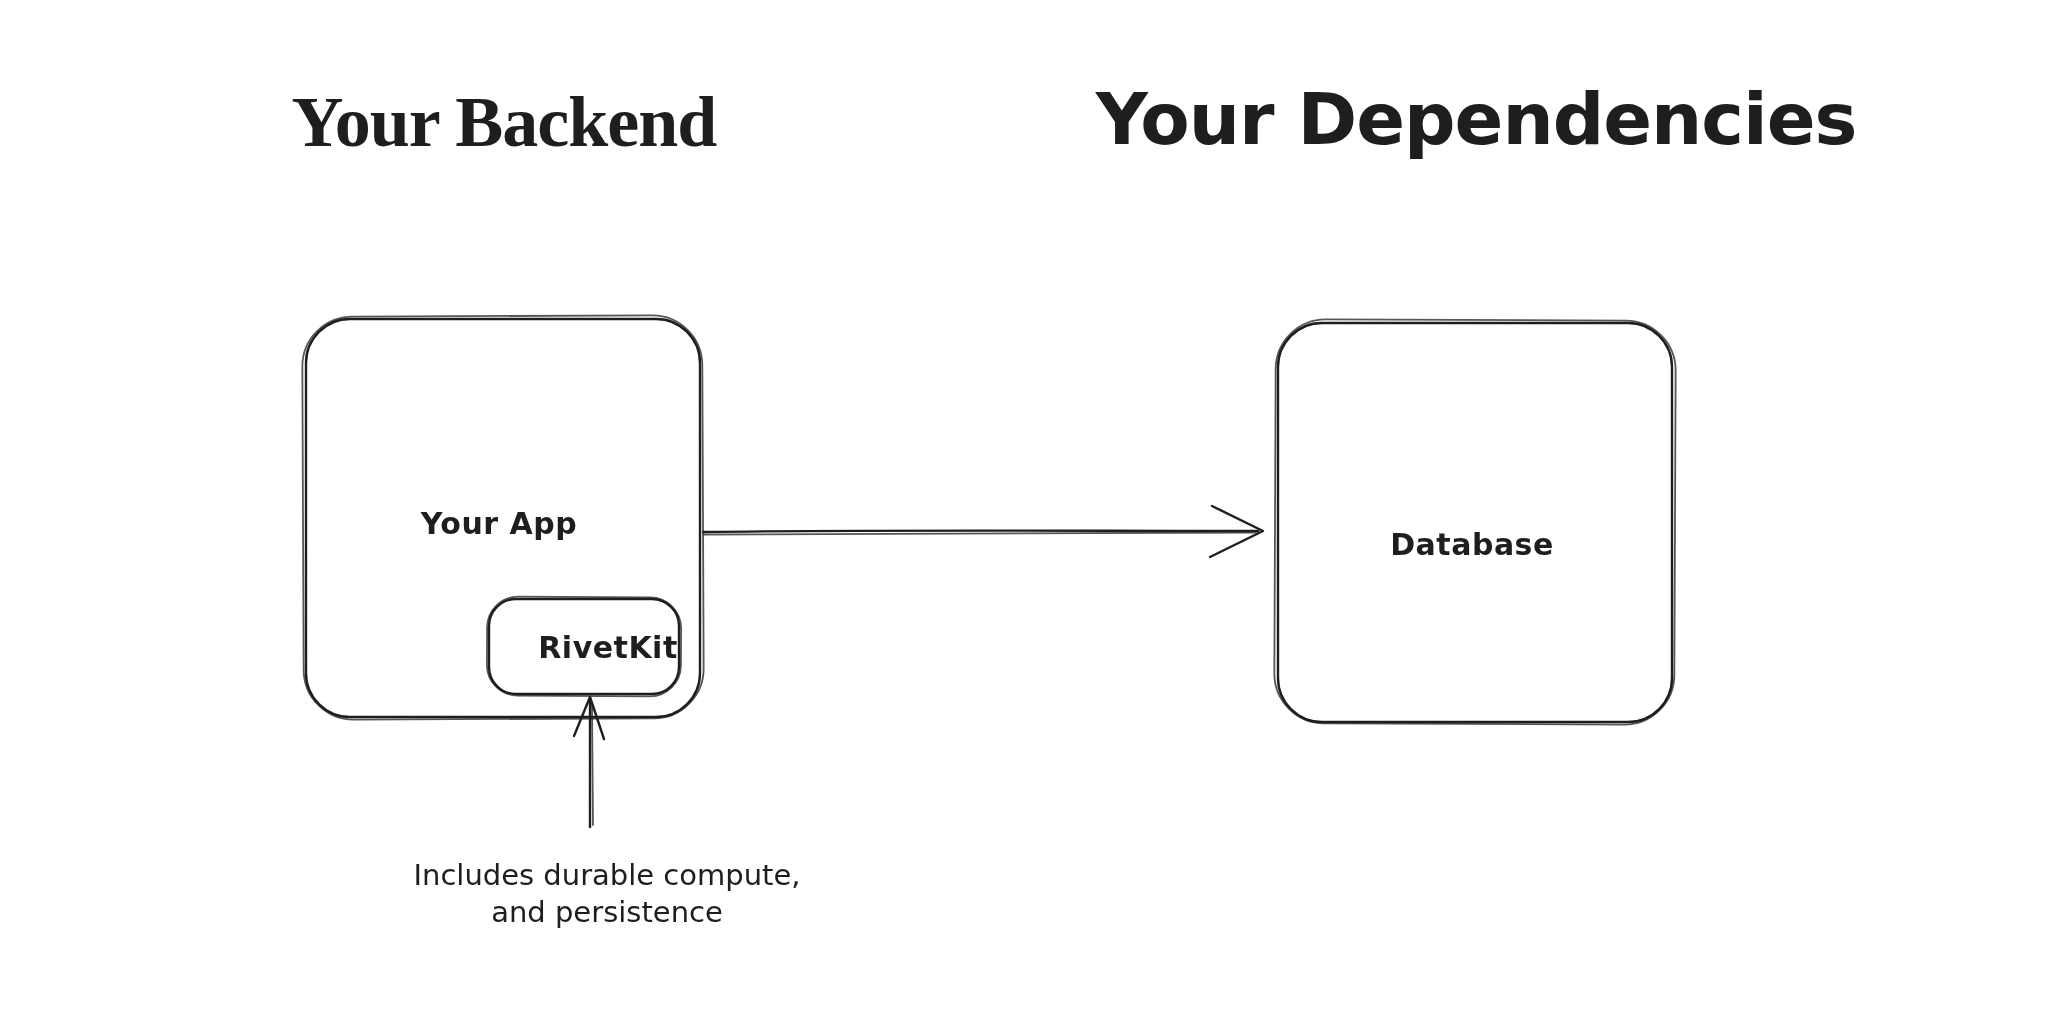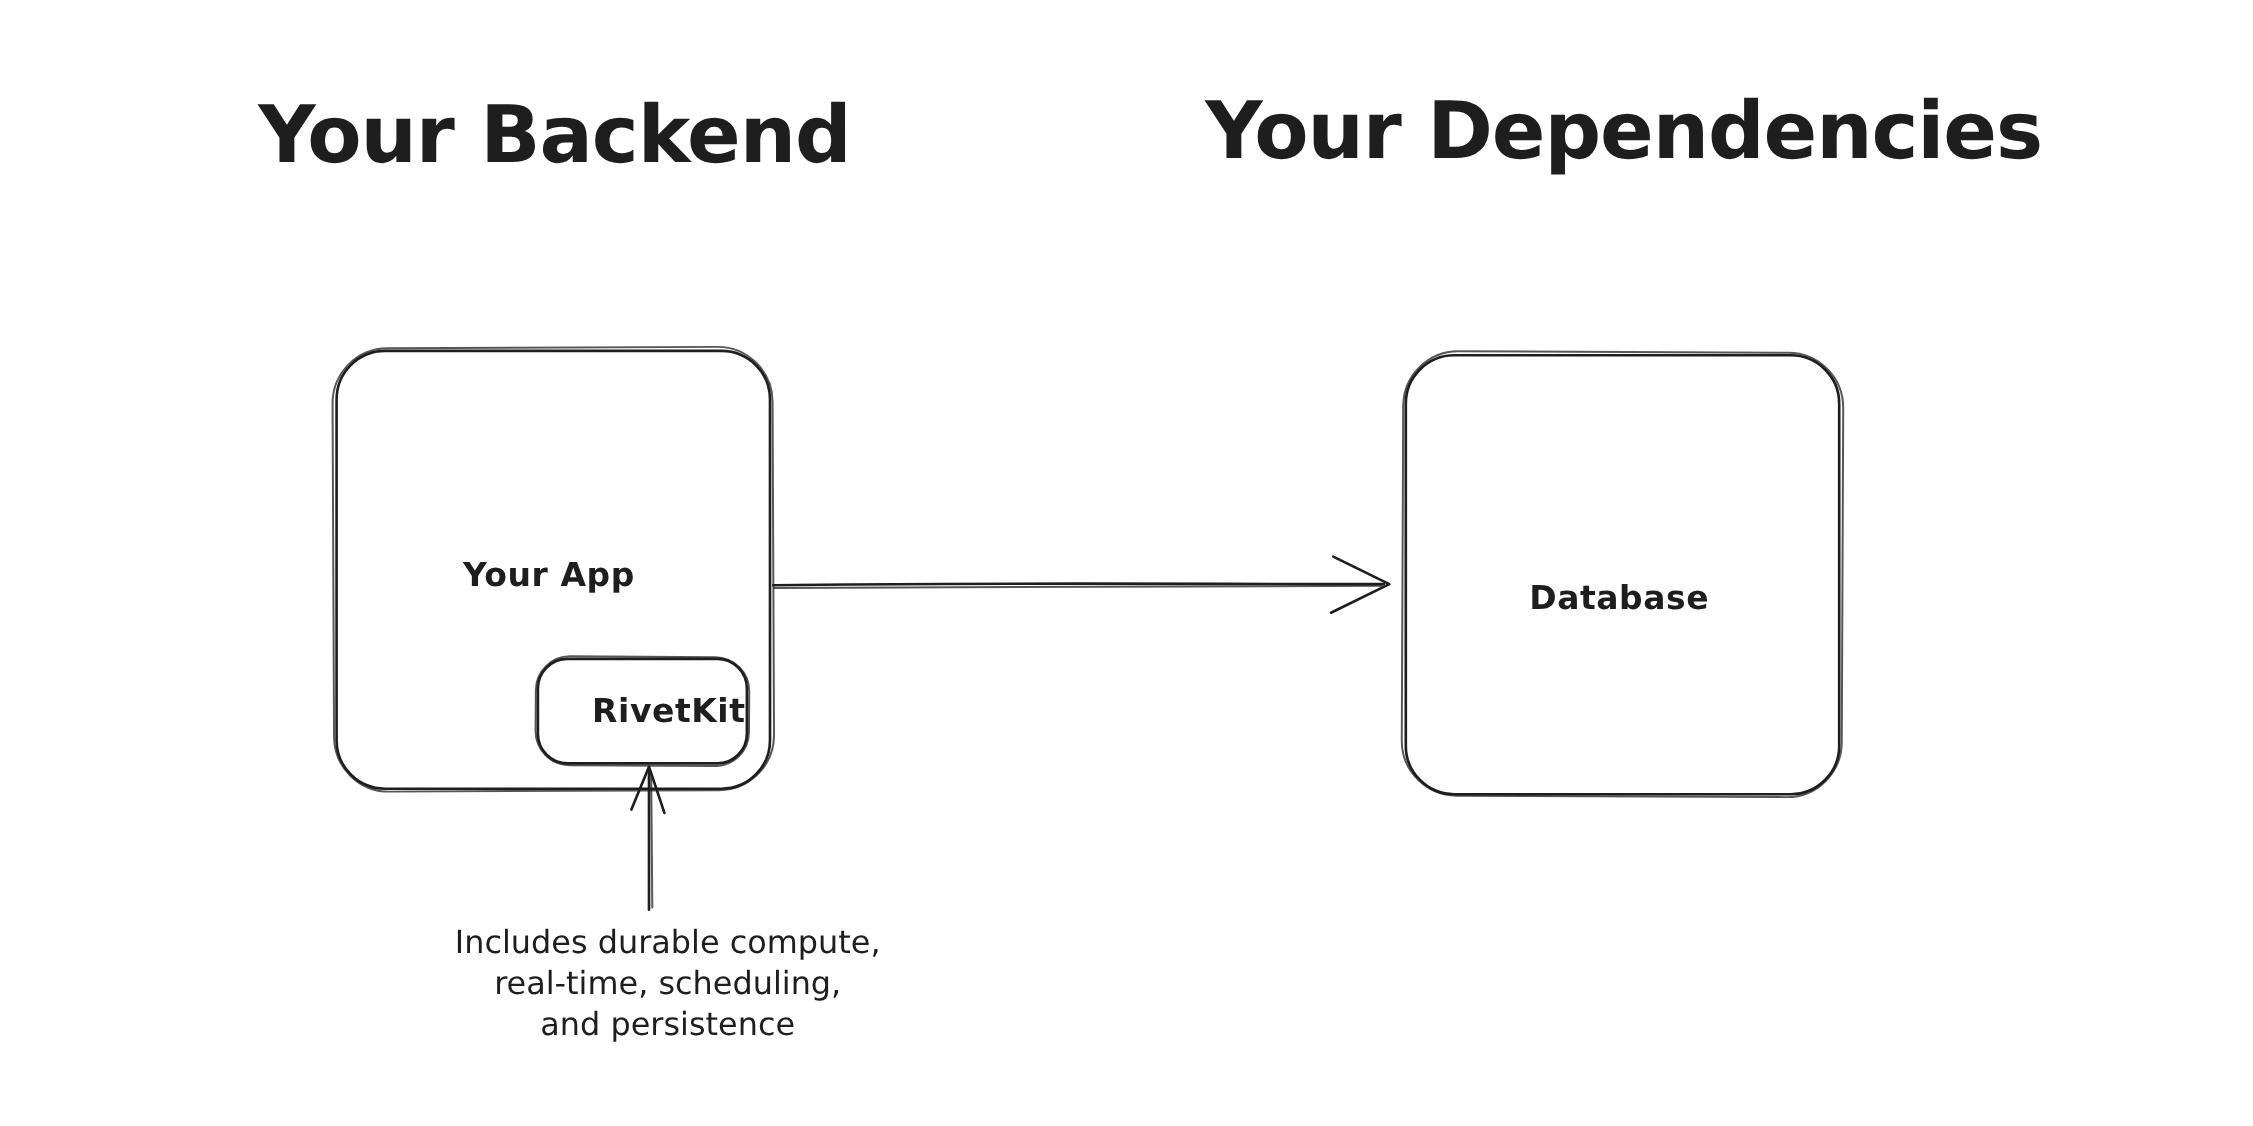--- a/index.html
+++ b/index.html
@@ -41,21 +41,21 @@
     transform: translate(-50%, -50%);
     white-space: nowrap;
     color: #1e1e1e;
     letter-spacing: 0.5px;
   }
   .section-title {
     font-size: 72px;
     font-weight: 700;
     letter-spacing: -1px;
   }
-  .backend-title      { left: 504px;  top: 122px; }
+  .backend-title      { left: 504px;  top: 122px; font-family: Liberation Serif, serif; }
   .dependencies-title { left: 1476px; top: 119px; }
   .node-label {
     font-size: 30px;
     font-weight: 700;
   }
   .your-app-label  { left: 499px;  top: 523px; }
   .rivetkit-label  { left: 584px;  top: 647px; margin-left: 24px; }
   .database-label  { left: 1472px; top: 544px; }
   .annotation {
     position: absolute;
@@ -112,17 +112,16 @@
   <div class="label section-title dependencies-title">Your Dependencies</div>
 
   <div class="label node-label your-app-label">Your App</div>
 
   <div class="label node-label rivetkit-label">RivetKit</div>
 
   <div class="label node-label database-label">Database</div>
 
   <div class="annotation">
     <span>Includes durable compute,</span>
-    <span>real-time, scheduling,</span>
     <span>and persistence</span>
   </div>
 
 </div>
 
 </body></html>

